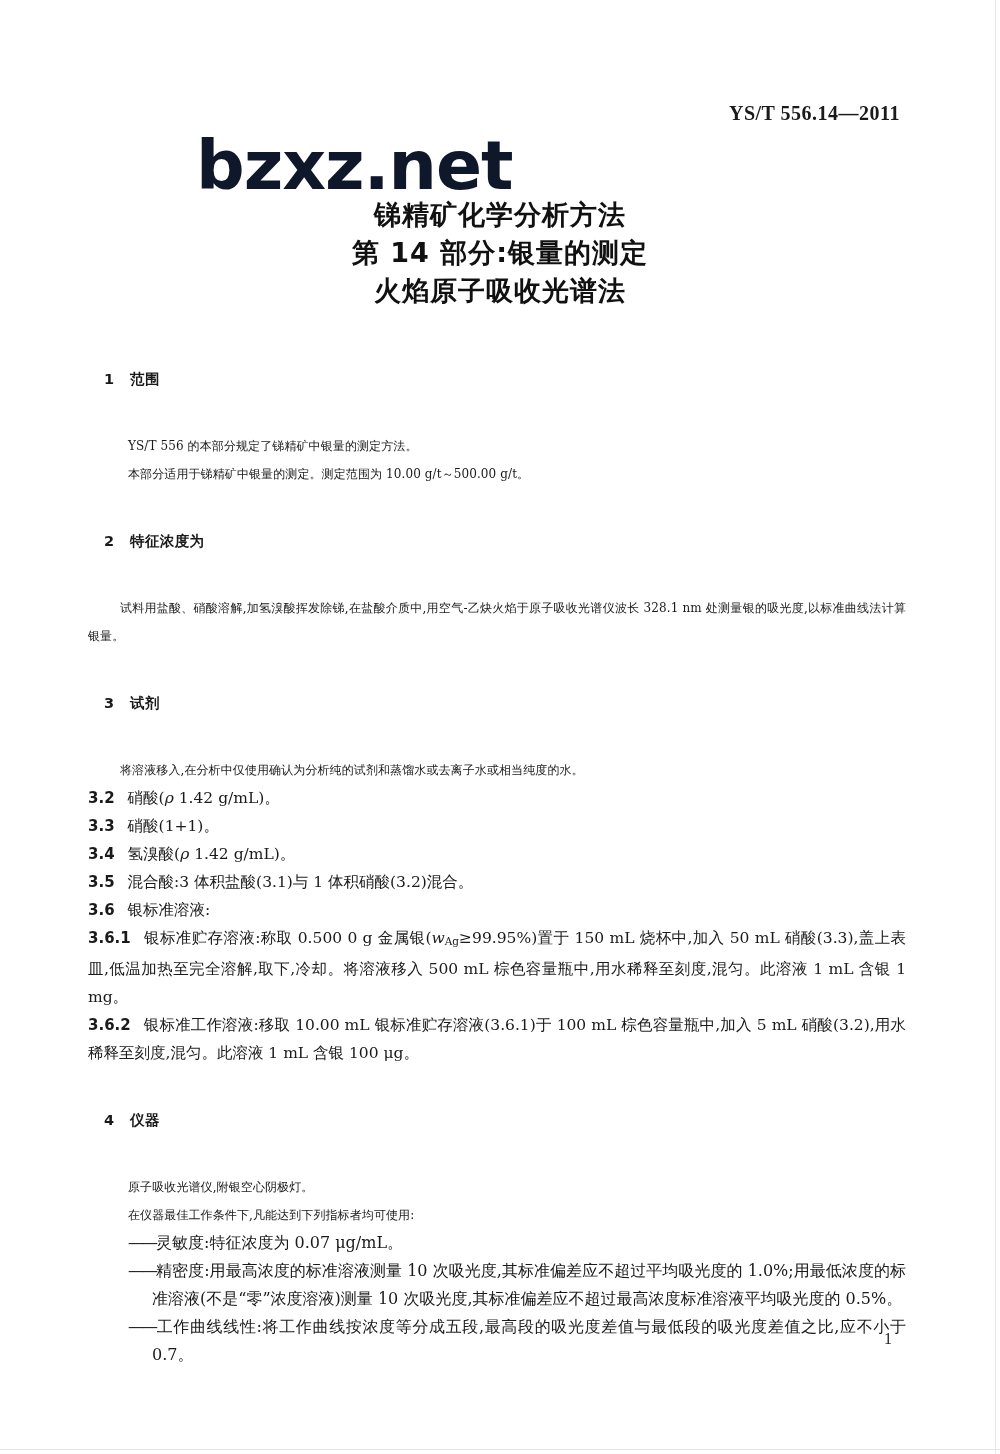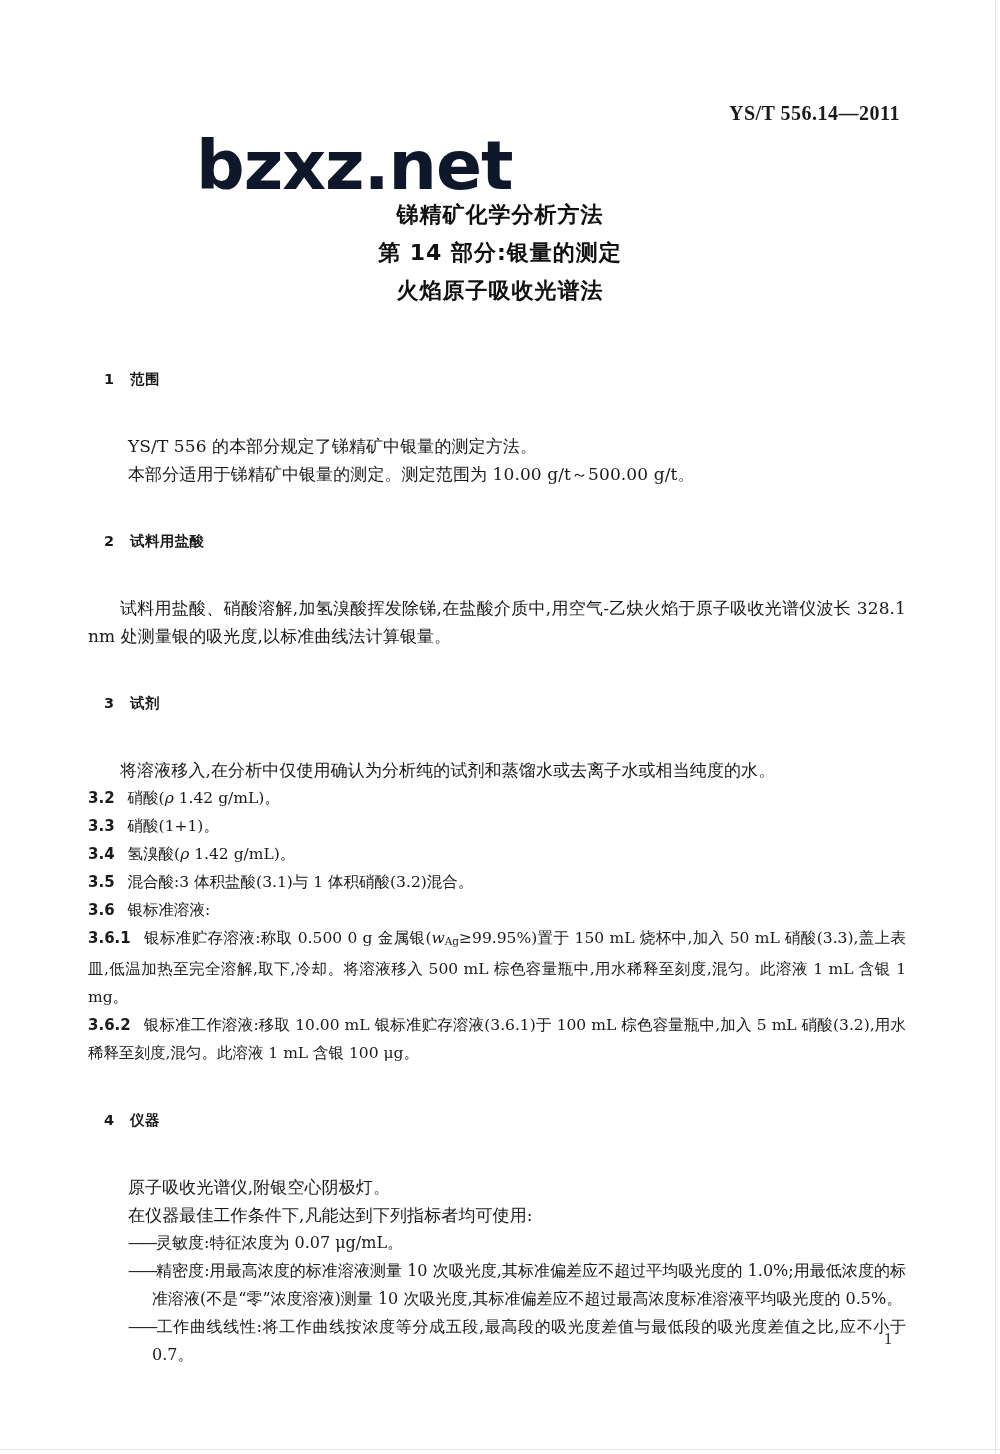--- a/index.html
+++ b/index.html
@@ -61,21 +61,21 @@
   .title-block {
     position: absolute;
     left: 0;
     top: 196px;
     width: 1000px;
     text-align: center;
   }
   .title-line {
     font-family: "DejaVu Sans", "Liberation Sans", sans-serif;
     font-weight: bold;
-    font-size: 22px;
+    font-size: 27px;
     letter-spacing: 1px;
     line-height: 38px;
     color: #111;
   }
   .body-area {
     position: absolute;
     left: 88px;
     top: 352px;
     width: 818px;
   }
@@ -88,21 +88,21 @@
     letter-spacing: 0.4px;
   }
   .sec-head .num {
     display: inline-block;
     width: 26px;
   }
   .gap-after-head { height: 26px; }
   .gap-before-head { height: 26px; }
   .para {
     font-family: "DejaVu Serif", "Liberation Serif", serif;
-    font-size: 17px;
+    font-size: 12px;
     line-height: 28px;
     margin: 0;
     text-align: justify;
     letter-spacing: 0.1px;
   }
   .para.indent {
     padding-left: 40px;
   }
   .para.indent-first {
     text-indent: 32px;
@@ -175,21 +175,21 @@
     <div class="sec-head">
       <span class="num">1</span><span>范围</span>
     </div>
     <div class="gap-after-head"></div>
     <p class="para indent">YS/T 556 的本部分规定了锑精矿中银量的测定方法。</p>
     <p class="para indent">本部分适用于锑精矿中银量的测定。测定范围为 10.00 g/t～500.00 g/t。</p>
 
     <div class="gap-before-head"></div>
 
     <div class="sec-head">
-      <span class="num">2</span><span>试料用盐酸</span>
+      <span class="num">2</span><span>特征浓度为</span>
     </div>
     <div class="gap-after-head"></div>
     <p class="para indent-first">试料用盐酸、硝酸溶解,加氢溴酸挥发除锑,在盐酸介质中,用空气-乙炔火焰于原子吸收光谱仪波长 328.1 nm 处测量银的吸光度,以标准曲线法计算银量。</p>
 
     <div class="gap-before-head"></div>
 
     <div class="sec-head">
       <span class="num">3</span><span>试剂</span>
     </div>
     <div class="gap-after-head"></div>

